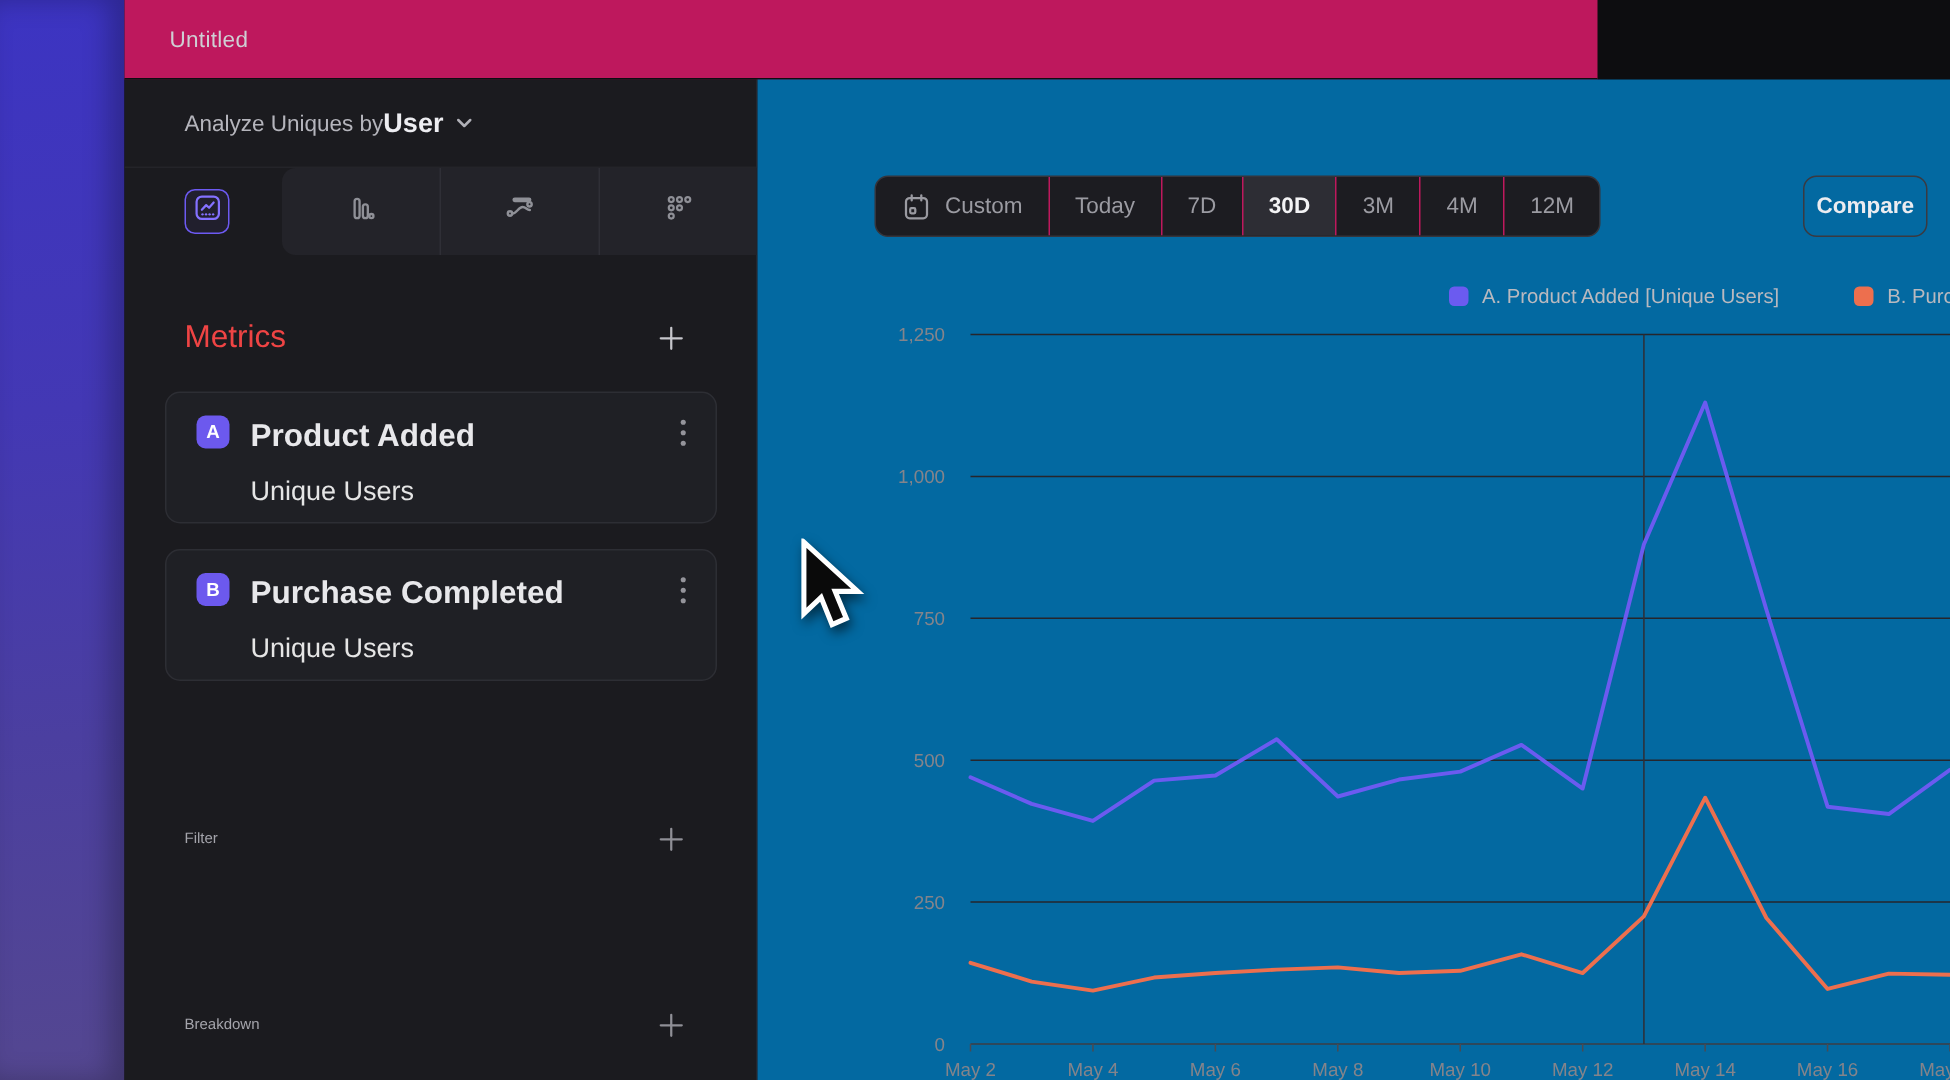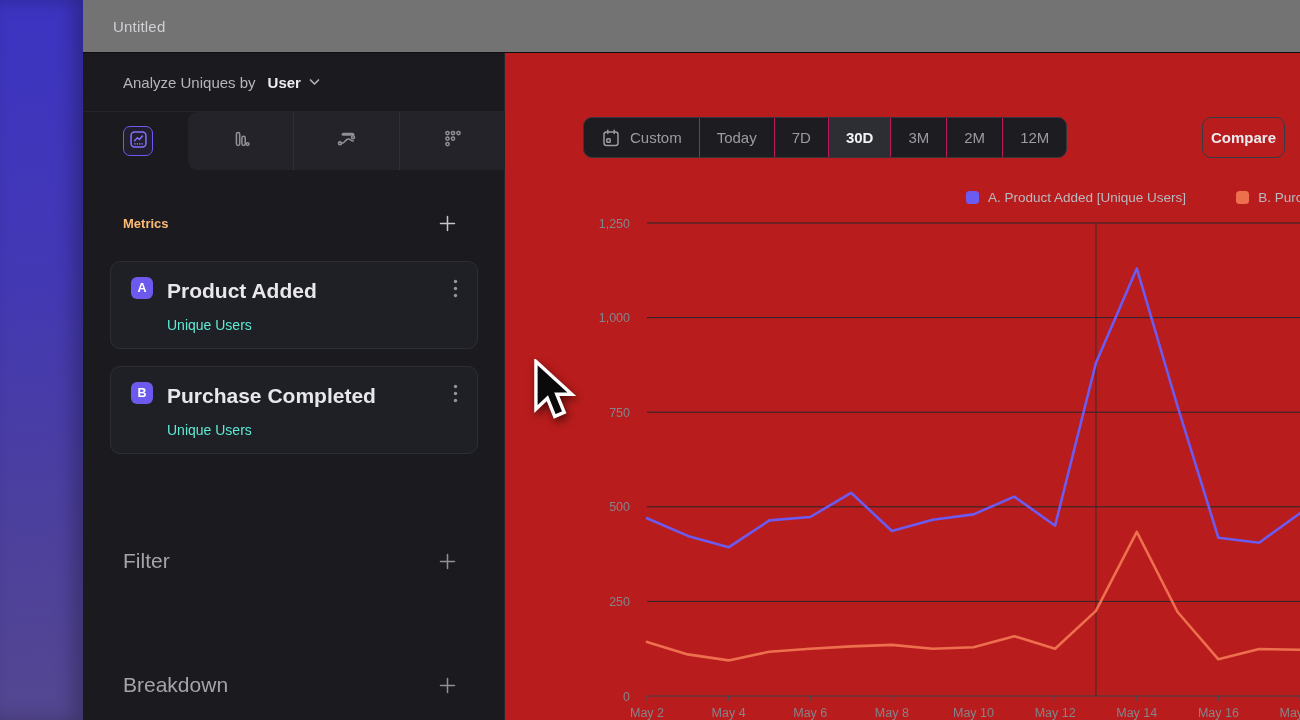--- a/index.html
+++ b/index.html
@@ -6,64 +6,64 @@
   html,body { width:1300px; height:720px; overflow:hidden; background:#0d0d10;
     font-family:"Liberation Sans","DejaVu Sans",sans-serif; }
   .stage { position:relative; width:1300px; height:720px; overflow:hidden; }
 
   
   .left-strip { position:absolute; left:0; top:0; width:83px; height:720px;
     background:linear-gradient(175deg,#3c34c2 0%,#4338b4 38%,#4b3fa0 68%,#544790 100%);
     box-shadow:inset -10px 0 18px rgba(0,0,0,.25); }
 
   
-  .topbar { position:absolute; left:83px; top:0; width:1217px; height:53px;
-    background:#737373; border-bottom:1px solid #0e0e11; display:flex; align-items:center; }
+  .topbar { position:absolute; left:83px; top:0; width:982px; height:53px;
+    background:#be185d; border-bottom:1px solid #0e0e11; display:flex; align-items:center; }
   .doc-title { margin-left:30px; font-size:15px; color:#cfcfd4; letter-spacing:.2px; }
 
   
   .sidebar { position:absolute; left:83px; top:53px; width:422px; height:667px;
     background:#1b1b1f; border-right:1px solid #26262c; }
   .analyze-row { height:59px; display:flex; align-items:center; padding-left:40px;
     border-bottom:1px solid #242429; }
   .analyze-label { font-size:15px; color:#b5b5bc; }
-  .analyze-value { font-size:15px; font-weight:700; color:#ededf1; margin-left:12px; }
+  .analyze-value { font-size:18px; font-weight:700; color:#ededf1; }
   .chevron { margin-left:8px; display:flex; }
 
   .tabs-row { position:relative; height:58px; }
   .tab-selected { position:absolute; left:40px; top:14px; width:30px; height:30px;
     border:1.5px solid #6d5af2; border-radius:7px; background:rgba(109,90,242,.07);
     display:flex; align-items:center; justify-content:center; }
   .tab-strip { position:absolute; left:105px; top:0; width:317px; height:58px;
     background:#232329; border-radius:9px 0 0 9px; display:flex; }
   .tab-cell { flex:1; display:flex; align-items:center; justify-content:center; }
   .tab-cell + .tab-cell { border-left:1px solid #2f2f36; }
 
   .section-head { position:absolute; left:40px; right:47px; display:flex;
     align-items:center; justify-content:space-between; }
   .sec-metrics { top:160px; }
   .sec-filter { top:496px; }
   .sec-breakdown { top:620px; }
-  .sec-title-strong { font-size:13px; font-weight:700; color:#fdba74; }
-  .sec-title-dim { font-size:21px; font-weight:500; color:#a4a4ab; }
+  .sec-title-strong { font-size:21px; font-weight:400; color:#ef4444; }
+  .sec-title-dim { font-size:10px; font-weight:500; color:#a4a4ab; }
   .plus-btn { width:20px; height:20px; display:flex; align-items:center; justify-content:center; cursor:pointer; }
 
   .metric-card { position:absolute; left:27px; width:368px; height:88px;
     background:#1f2025; border:1px solid #2d2e34; border-radius:10px; }
   .card-a { top:208px; } .card-b { top:313px; }
   .metric-badge { position:absolute; left:20px; top:15px; width:22px; height:22px;
     border-radius:6px; display:flex; align-items:center; justify-content:center;
     font-size:12.5px; font-weight:700; color:#fff; }
   .metric-title { position:absolute; left:56px; top:17px; font-size:21px; font-weight:700; color:#e8e8eb; }
-  .metric-sub { position:absolute; left:56px; top:55px; font-size:14px; color:#5eead4; }
+  .metric-sub { position:absolute; left:56px; top:55px; font-size:18px; color:#e5e5e5; }
   .kebab { position:absolute; right:12px; top:15px; width:20px; height:22px;
     display:flex; align-items:center; justify-content:center; cursor:pointer; }
 
   
-  .main { position:absolute; left:505px; top:53px; width:795px; height:667px; background:#b91c1c; }
+  .main { position:absolute; left:505px; top:53px; width:795px; height:667px; background:#0369a1; }
 
   .segmented { position:absolute; left:78px; top:64px; height:41px; display:flex;
     border:1px solid #35353c; border-radius:9px; background:#1c1c21; overflow:hidden; }
   .range-btn { display:flex; align-items:center; gap:9px; padding:0 17px;
     font-size:15px; color:#9b9ba2; cursor:pointer; white-space:nowrap; }
   .range-btn + .range-btn { border-left:1px solid #be185d; }
   .range-btn.selected { background:#2d2d34; color:#f3f3f5; font-weight:700; }
 
   .compare-btn { position:absolute; left:697px; top:64px; width:83px; height:41px;
     border:1px solid #3a3a41; border-radius:9px; display:flex; align-items:center;
@@ -215,21 +215,21 @@
         <div class="range-btn">
           <span>7D</span>
         </div>
         <div class="range-btn selected">
           <span>30D</span>
         </div>
         <div class="range-btn">
           <span>3M</span>
         </div>
         <div class="range-btn">
-          <span>2M</span>
+          <span>4M</span>
         </div>
         <div class="range-btn">
           <span>12M</span>
         </div>
       </div>
     <div class="compare-btn">Compare</div>
     <div class="legend" id="legend">
         <div class="legend-item">
           <span class="legend-swatch" style="background:#6b5bf0"></span>
           <span class="legend-label">A. Product Added [Unique Users]</span>

